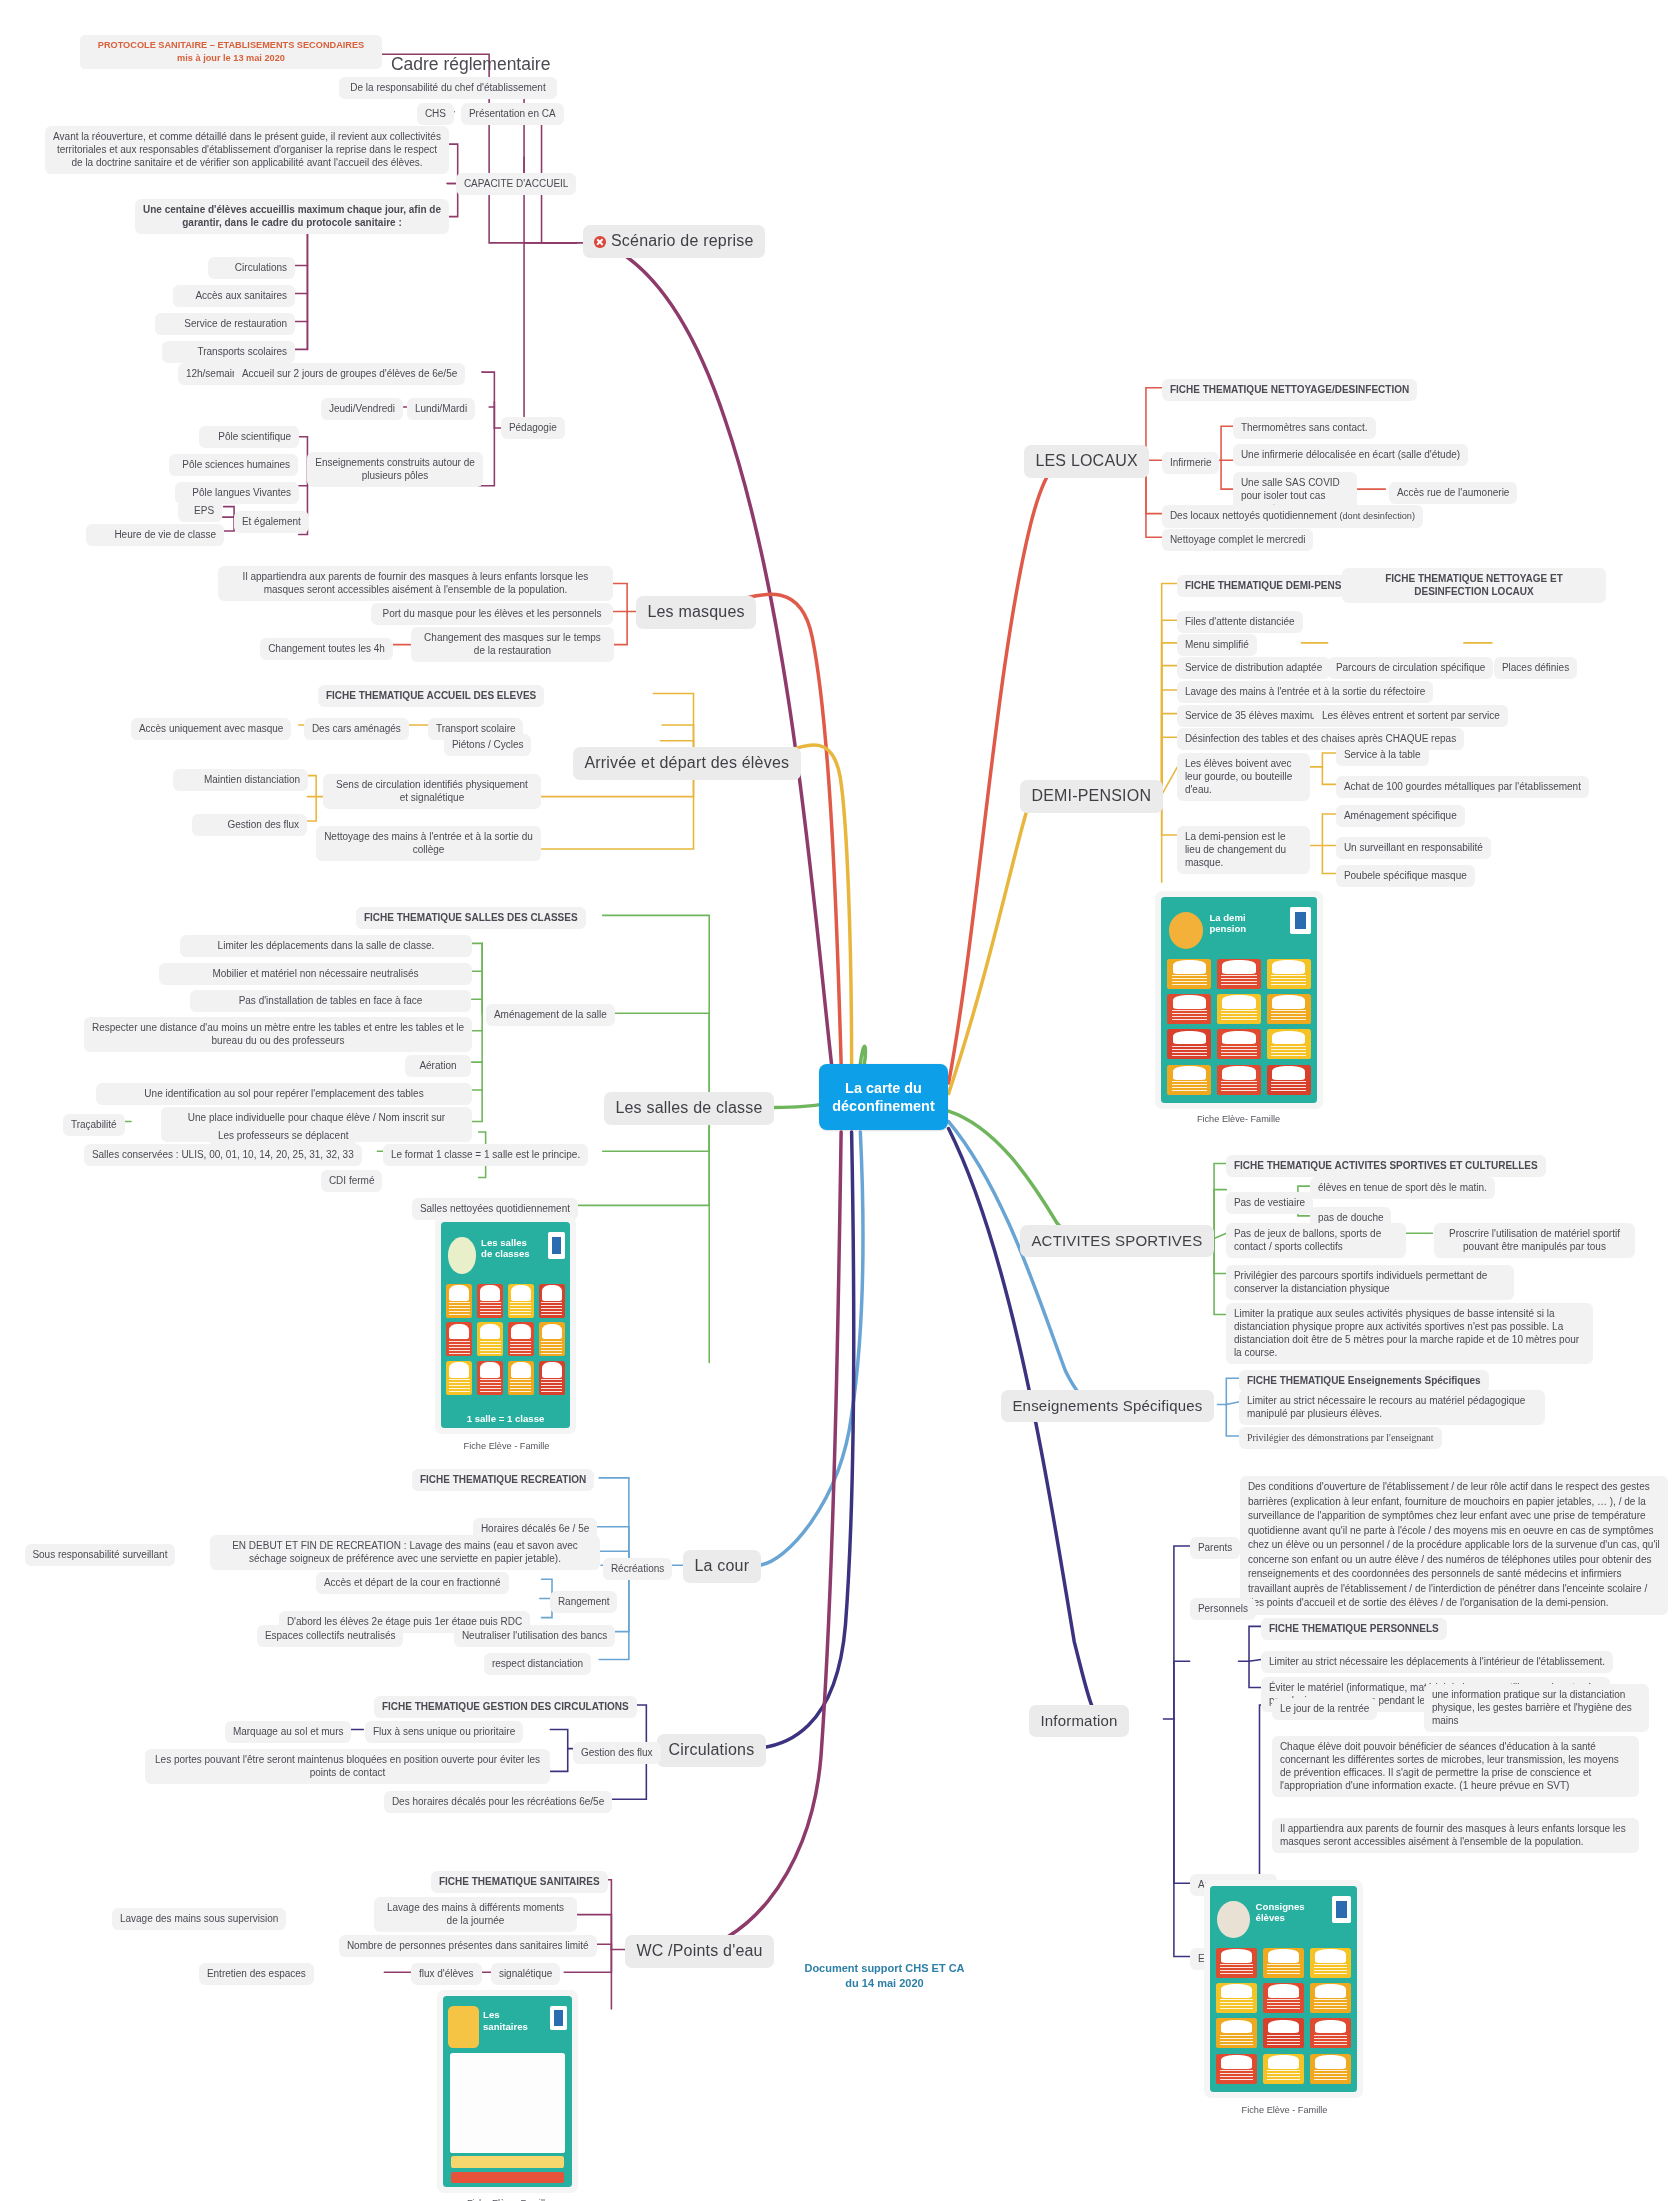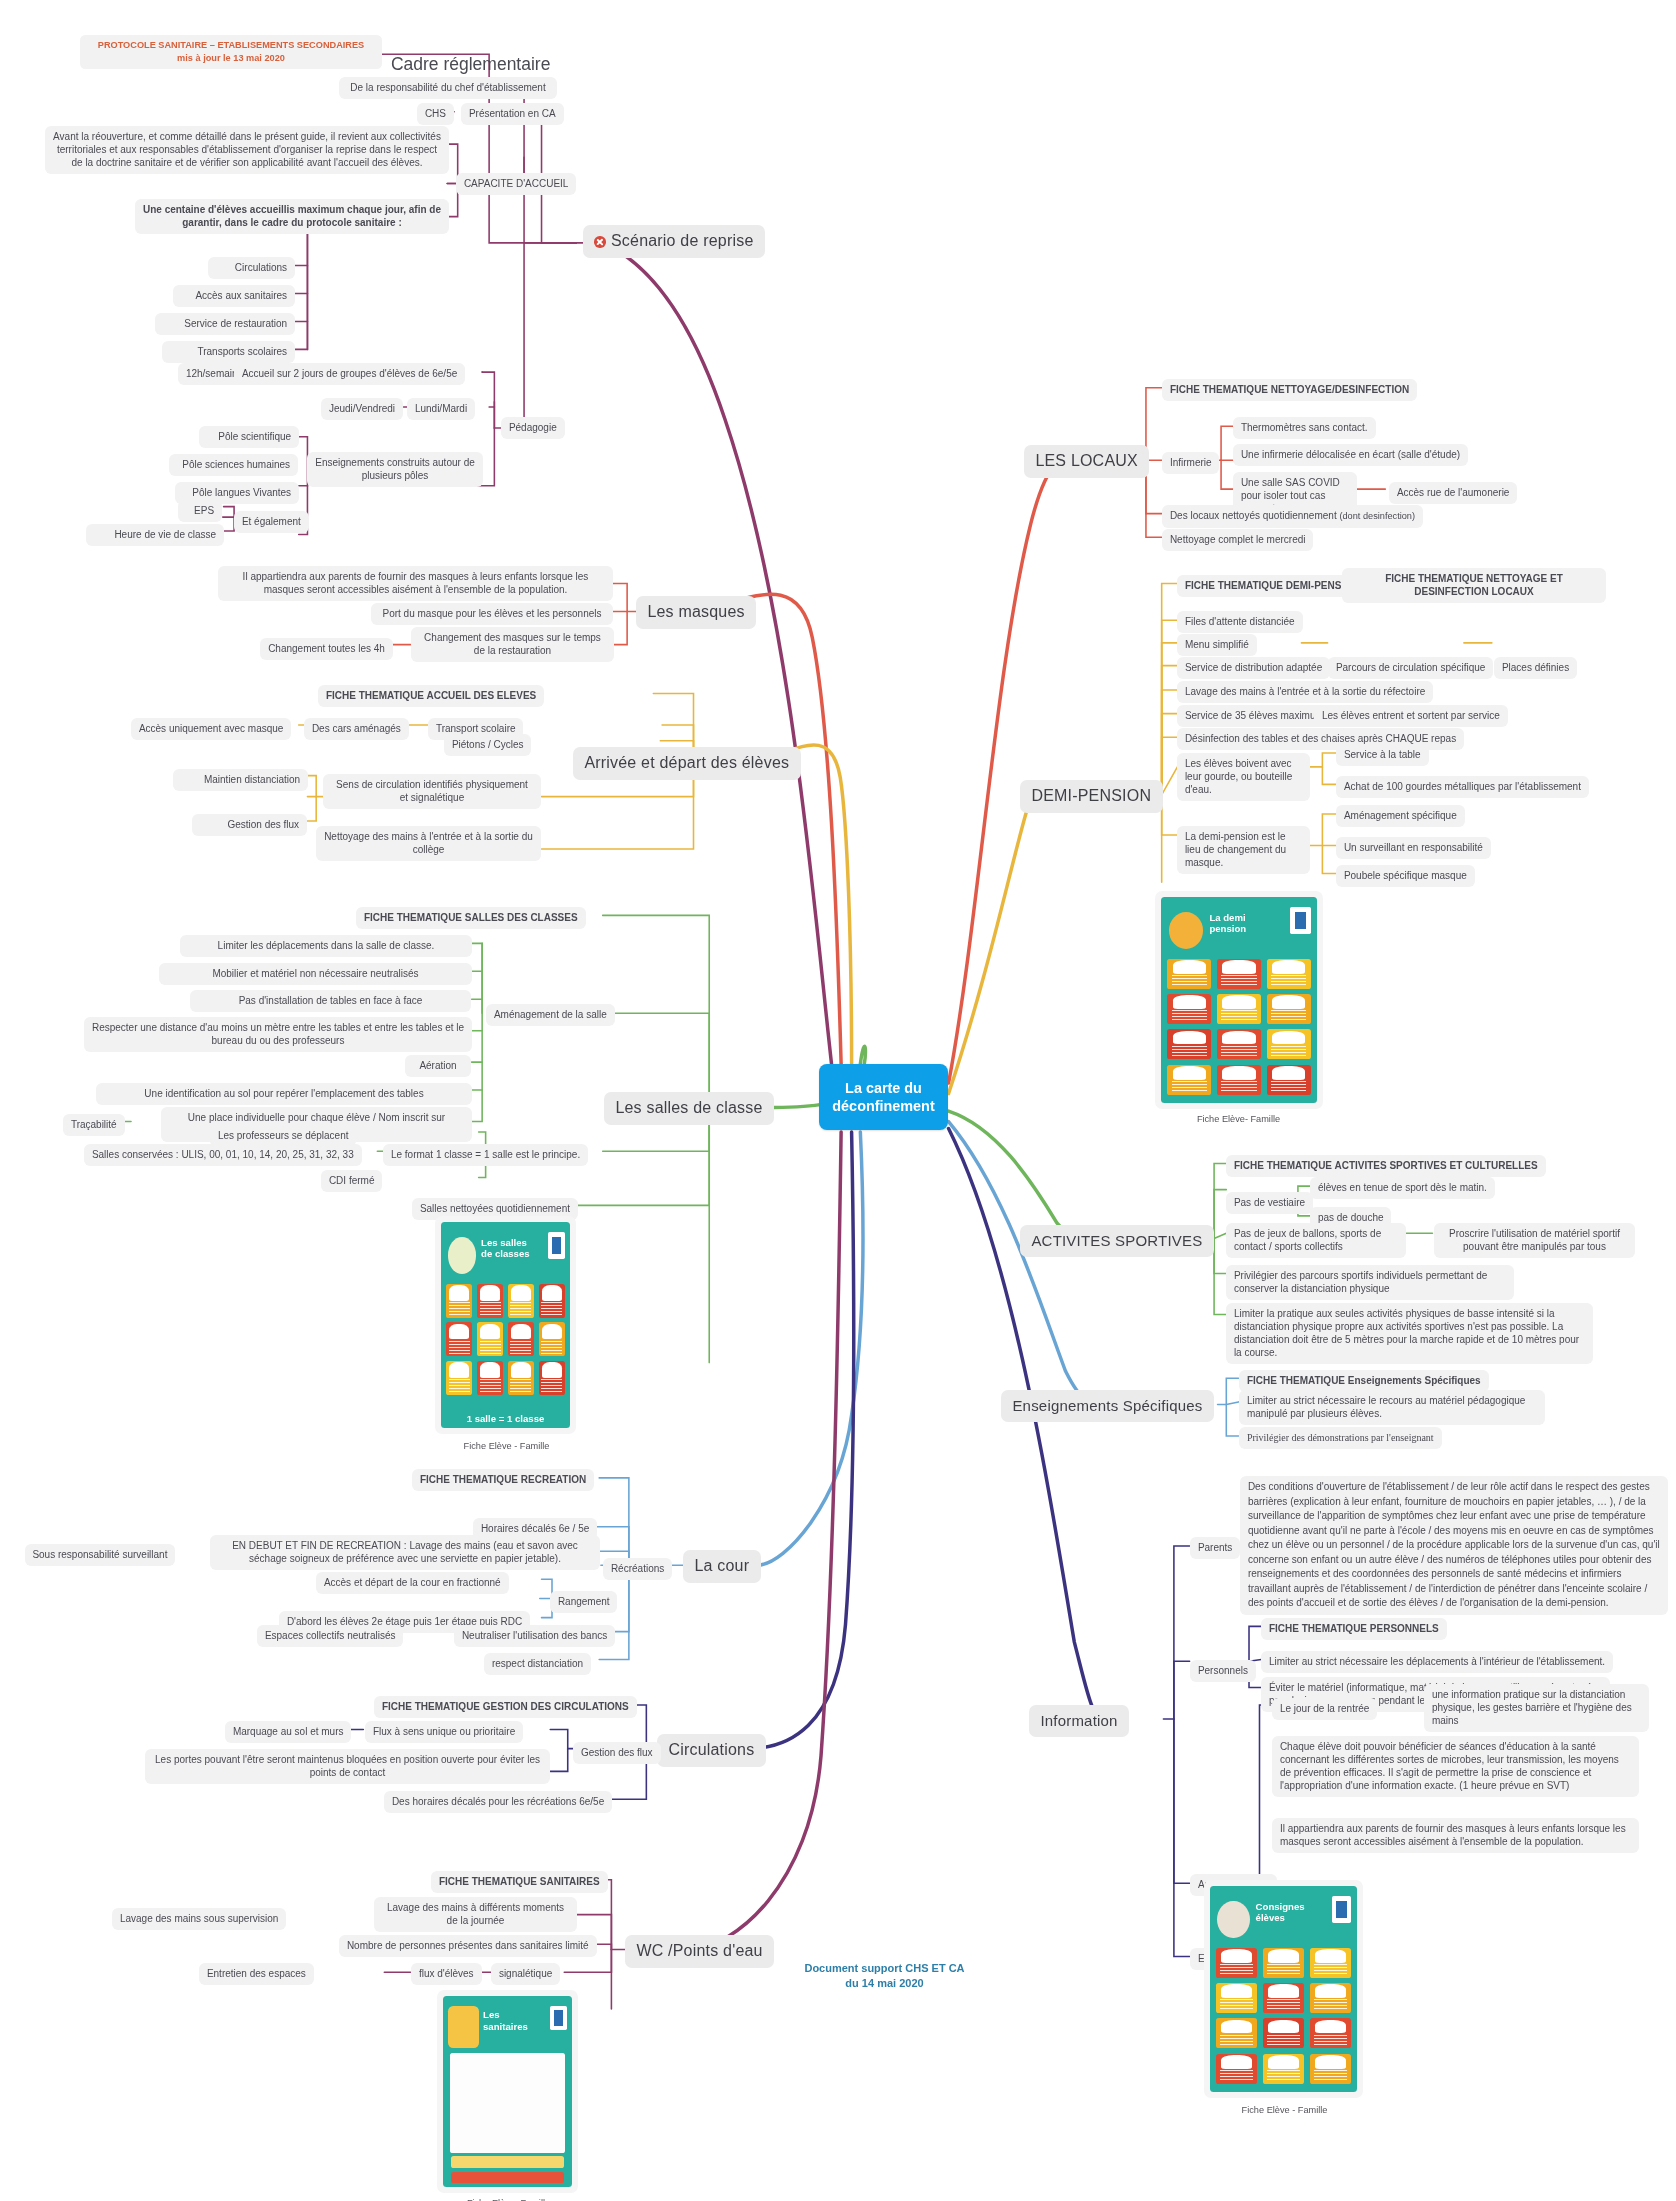--- a/index.html
+++ b/index.html
@@ -640,21 +640,21 @@
   <div class="node f11 tl" style="left:1226px;top:1265px;width:288px;">Privilégier des parcours sportifs individuels permettant de conserver la distanciation physique</div>
   <div class="node f11 tl" style="left:1226px;top:1303px;width:367px;">Limiter la pratique aux seules activités physiques de basse intensité si la distanciation physique propre aux activités sportives n'est pas possible. La distanciation doit être de 5 mètres pour la marche rapide et de 10 mètres pour la course.</div>
 
   <div class="node f11 tc bold" style="left:1239px;top:1370px;">FICHE THEMATIQUE Enseignements Spécifiques</div>
   <div class="node f11 tl" style="left:1239px;top:1390px;width:306px;">Limiter au strict nécessaire le recours au matériel pédagogique manipulé par plusieurs élèves.</div>
   <div class="node f11 tl" style="left:1239px;top:1427px;font-family:Liberation Serif, serif;">Privilégier des démonstrations par l'enseignant</div>
 
   <div class="node f11 tc" style="left:1190px;top:1537px;">Parents</div>
   <div class="node f11 tl" style="left:1240px;top:1476px;width:428px;line-height:1.45;">Des conditions d'ouverture de l'établissement / de leur rôle actif dans le respect des gestes barrières (explication à leur enfant, fourniture de mouchoirs en papier jetables, … ), / de la surveillance de l'apparition de symptômes chez leur enfant avec une prise de température quotidienne avant qu'il ne parte à l'école  /  des moyens mis en oeuvre en cas de symptômes chez un élève ou un personnel / de la procédure applicable lors de la survenue d'un cas, qu'il concerne son enfant ou un autre élève /  des numéros de téléphones utiles pour obtenir des renseignements et des coordonnées des personnels de santé médecins et infirmiers travaillant auprès de l'établissement / de l'interdiction de pénétrer dans l'enceinte scolaire / des points d'accueil et de sortie des élèves / de l'organisation de la demi-pension.</div>
 
-  <div class="node f11 tc" style="left:1190px;top:1660px;">Personnels</div>
+  <div class="node f11 tc" style="left:1190px;top:1598px;">Personnels</div>
   <div class="node f11 tc bold" style="left:1261px;top:1618px;">FICHE THEMATIQUE PERSONNELS</div>
   <div class="node f11 tl" style="left:1261px;top:1651px;">Limiter au strict nécessaire les déplacements à l'intérieur de l'établissement.</div>
   <div class="node f11 tl" style="left:1261px;top:1677px;width:349px;">Éviter le matériel (informatique, matériel de bureau, outillage, …) partagé par plusieurs personnes pendant le travail.</div>
 
   <div class="node f11 tc" style="left:1190px;top:1874px;">Aspect sanitaire</div>
   <div class="node f11 tl" style="left:1272px;top:1698px;">Le jour de la rentrée</div>
   <div class="node f11 tl" style="left:1424px;top:1684px;width:225px;">une information pratique sur la distanciation physique, les gestes barrière et l'hygiène des mains</div>
   <div class="node f11 tl" style="left:1272px;top:1736px;width:367px;">Chaque élève doit pouvoir bénéficier de séances d'éducation à la santé concernant les différentes sortes de microbes, leur transmission, les moyens de prévention efficaces. Il s'agit de permettre la prise de conscience et l'appropriation d'une information exacte. (1 heure prévue en SVT)</div>
   <div class="node f11 tl" style="left:1272px;top:1818px;width:367px;">Il appartiendra aux parents de fournir des masques à leurs enfants lorsque les masques seront accessibles aisément à l'ensemble de la population.</div>
 

